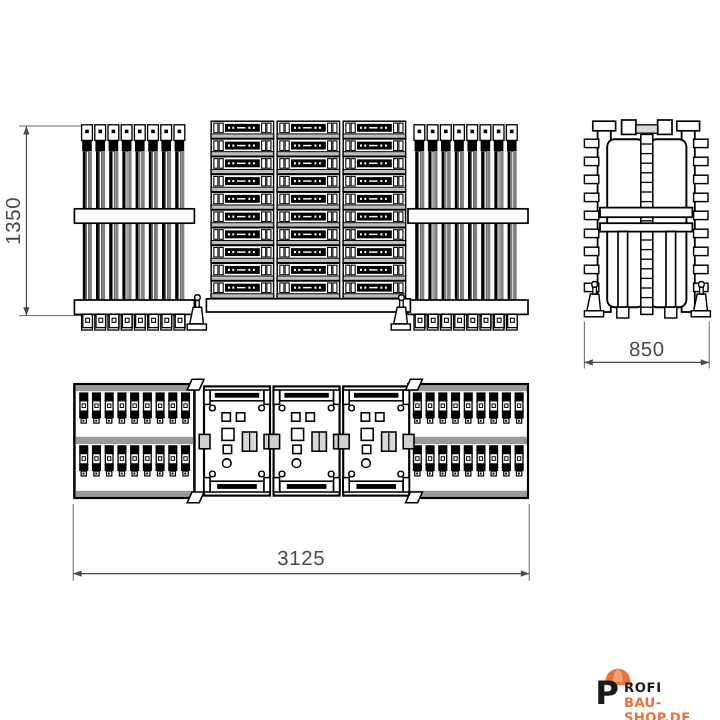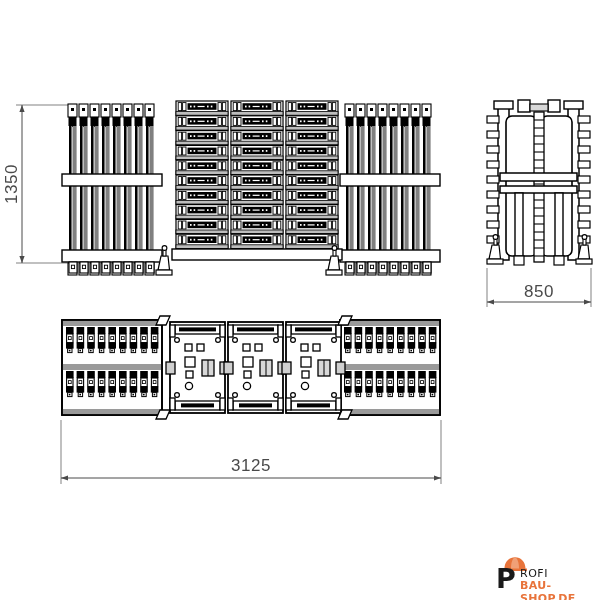--- a/index.html
+++ b/index.html
@@ -11,21 +11,21 @@
   .dimtext{font-family:"Liberation Sans", sans-serif;font-size:17px;fill:#4a4a4a;
            letter-spacing:0.5px;}
   .dimtext-v{font-family:"Liberation Sans", sans-serif;font-size:17px;fill:#4a4a4a;
            letter-spacing:0.5px;}
 
   
   #logo{position:absolute;left:492px;top:556px;width:104px;height:38px;}
   #logo .helmet{position:absolute;left:10px;top:0px;width:26px;height:16px;}
   #logo .pletter{position:absolute;left:4px;top:9px;font-size:27px;line-height:27px;
       font-weight:bold;color:#1a1a1a;font-family:"DejaVu Sans", sans-serif;}
-  #logo .l1{position:absolute;left:28px;top:11px;font-size:11px;font-weight:normal;
+  #logo .l1{position:absolute;left:28px;top:11px;font-size:11px;font-weight:bold;
       color:#1a1a1a;letter-spacing:0.5px;font-family:"DejaVu Sans", sans-serif;}
   #logo .l2{position:absolute;left:28px;top:23px;font-size:11px;font-weight:bold;
       color:#e8743b;letter-spacing:0.3px;font-family:"DejaVu Sans", sans-serif;}
 </style>
 </head>
 <body>
 
 <div id="stage">
 
   <svg class="draw" viewBox="0 0 600 600">

